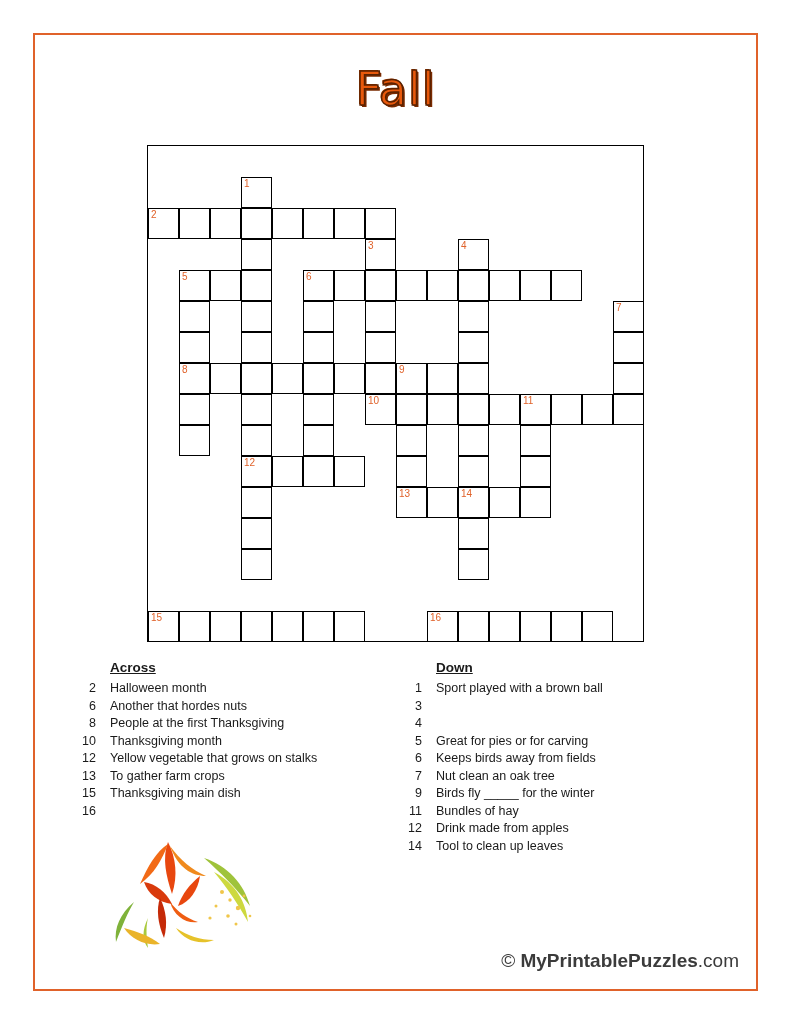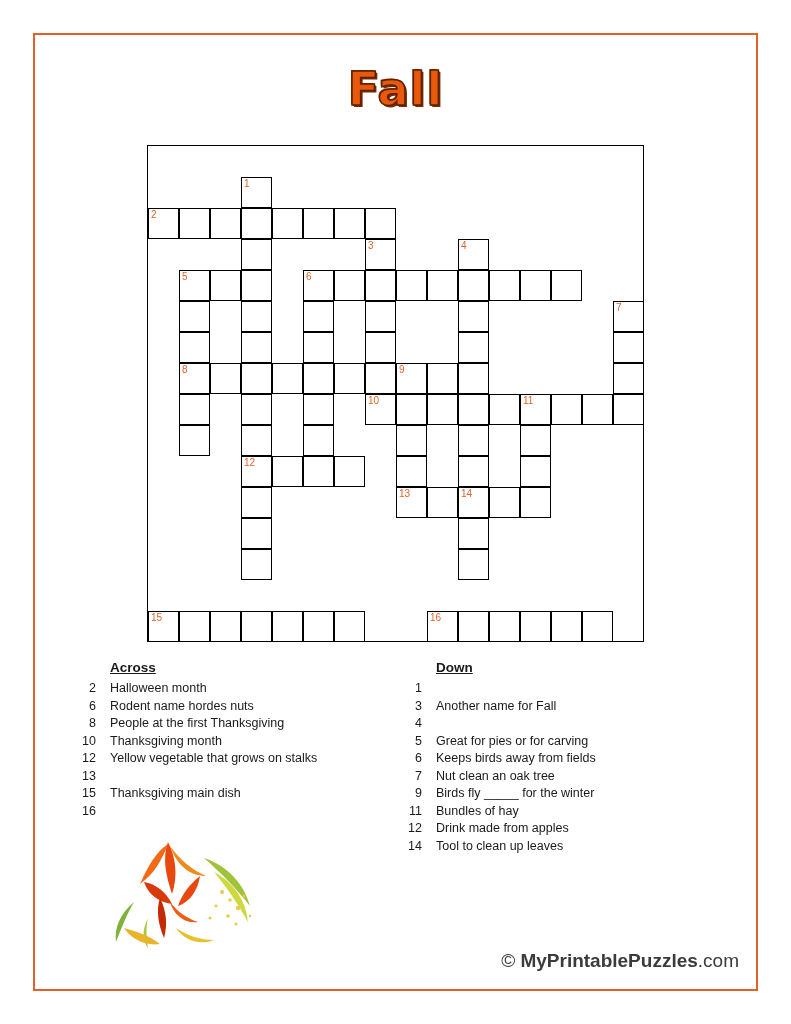--- a/index.html
+++ b/index.html
@@ -30,21 +30,21 @@
     border: 2px solid #e0622a;
     box-sizing: border-box;
   }
   .title {
     position: absolute;
     left: 0;
     top: 62px;
     width: 791px;
     text-align: center;
     font-family: "DejaVu Sans", sans-serif;
-    font-weight: bold;
+    font-weight: normal;
     font-size: 46px;
     letter-spacing: 1px;
     color: #e8590c;
     text-shadow:
       1px 1px 0 #7a2b00,
       2px 2px 0 #7a2b00,
       -1px -1px 0 #a33c00;
     -webkit-text-stroke: 1.5px #5a2100;
   }
 
@@ -276,55 +276,56 @@
   <div class="clues">
     <div class="clue-col across">
       <div class="clue-head">Across</div>
       <div id="across-list">
           <div class="clue-row">
             <div class="clue-num">2</div>
             <div class="clue-text">Halloween month</div>
           </div>
           <div class="clue-row">
             <div class="clue-num">6</div>
-            <div class="clue-text">Rodent name hordes nuts</div>
+            <div class="clue-text">Another that hordes nuts</div>
           </div>
           <div class="clue-row">
             <div class="clue-num">8</div>
             <div class="clue-text">People at the first Thanksgiving</div>
           </div>
           <div class="clue-row">
             <div class="clue-num">10</div>
             <div class="clue-text">Thanksgiving month</div>
           </div>
           <div class="clue-row">
             <div class="clue-num">12</div>
             <div class="clue-text">Yellow vegetable that grows on stalks</div>
           </div>
           <div class="clue-row">
             <div class="clue-num">13</div>
+            <div class="clue-text">To gather farm crops</div>
           </div>
           <div class="clue-row">
             <div class="clue-num">15</div>
             <div class="clue-text">Thanksgiving main dish</div>
           </div>
           <div class="clue-row">
             <div class="clue-num">16</div>
           </div>
         </div>
     </div>
     <div class="clue-col down">
       <div class="clue-head">Down</div>
       <div id="down-list">
           <div class="clue-row">
             <div class="clue-num">1</div>
+            <div class="clue-text">Sport played with a brown ball</div>
           </div>
           <div class="clue-row">
             <div class="clue-num">3</div>
-            <div class="clue-text">Another name for Fall</div>
           </div>
           <div class="clue-row">
             <div class="clue-num">4</div>
           </div>
           <div class="clue-row">
             <div class="clue-num">5</div>
             <div class="clue-text">Great for pies or for carving</div>
           </div>
           <div class="clue-row">
             <div class="clue-num">6</div>

